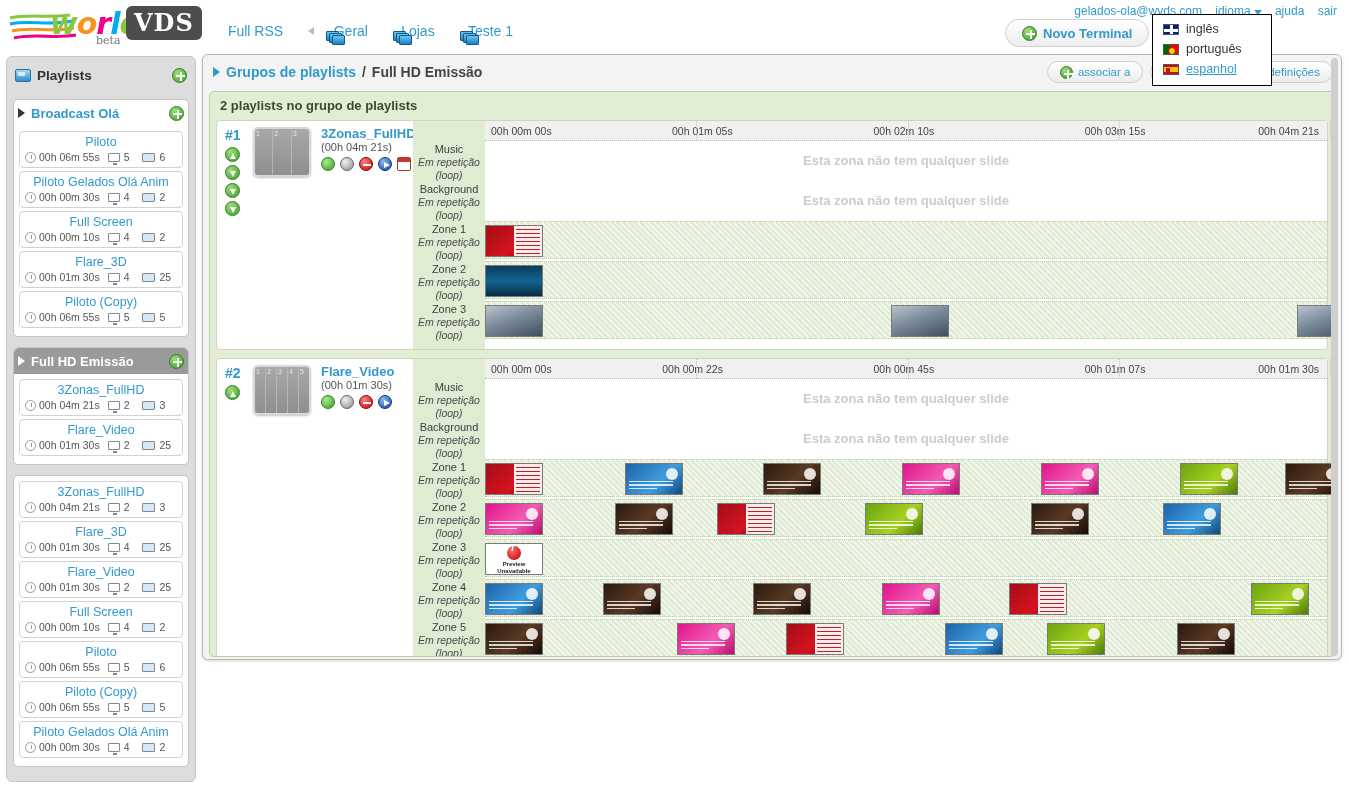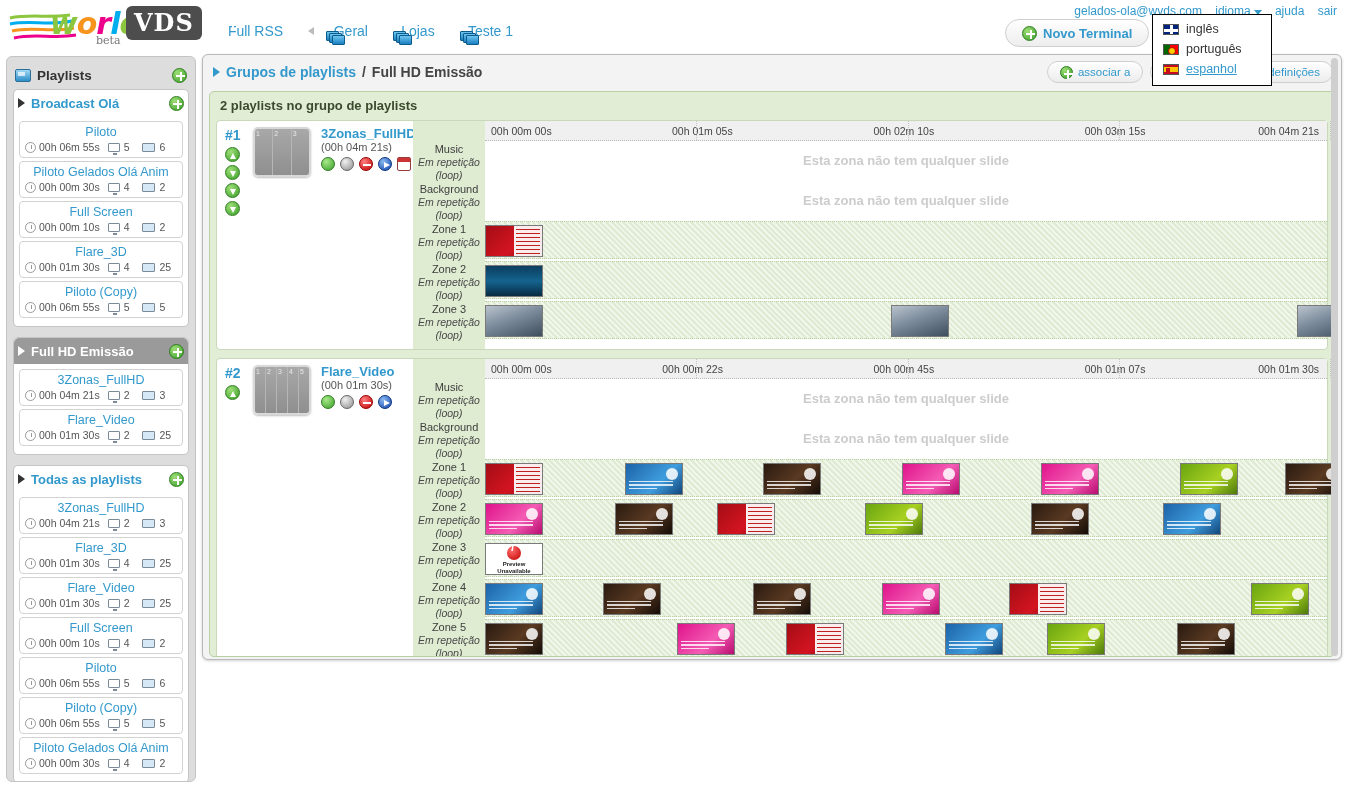--- a/index.html
+++ b/index.html
@@ -115,21 +115,21 @@
   .flag-es::after{content:"";position:absolute;left:2px;top:3px;width:4px;height:5px;background:#c60b1e;}
 
   
   #sidebar {
     position:absolute; left:6px; top:56px; width:190px; height:726px;
     background:#dddddd; border:1px solid #c4c4c4; border-radius:6px;
     padding:6px; overflow:hidden;
   }
   .sb-title {
     display:flex; align-items:center; height:24px; gap:6px;
-    font-size:13.5px; font-weight:bold; color:#333; padding:0 2px; margin-bottom:2px;
+    font-size:13.5px; font-weight:bold; color:#333; padding:0 2px; margin-bottom:12px;
   }
   .sb-title .sb-plus{ margin-left:auto; }
   .tv-ico{ width:16px;height:13px;background:linear-gradient(#9fd8f5,#2d8fc9);border:1px solid #2c6e96;border-radius:2px;position:relative;flex:none;}
   .tv-ico::after{content:"";position:absolute;left:2px;top:2px;width:7px;height:4px;background:#fff;opacity:.7;}
 
   .sb-group{
     background:#ffffff; border:1px solid #c4c4c4; border-radius:5px;
     padding:5px; margin-bottom:10px;
   }
   .sb-group-head{
@@ -500,25 +500,20 @@
               <span>2</span>
             </span>
             <span class="m-cell">
               <span class="slide-ico"></span>
               <span>25</span>
             </span>
           </div>
         </div>
       </div>
       <div class="sb-group">
-        <div class="sb-group-head">
-          <span class="tri-right"></span>
-          <span>Todas as playlists</span>
-          <span class="plus-ico sb-plus"></span>
-        </div>
         <div class="pl-item">
           <div class="pl-name">3Zonas_FullHD</div>
           <div class="pl-meta">
             <span class="m-dur">
               <span class="clock-ico"></span>
               <span>00h 04m 21s</span>
             </span>
             <span class="m-cell">
               <span class="mon-ico"></span>
               <span>2</span>

